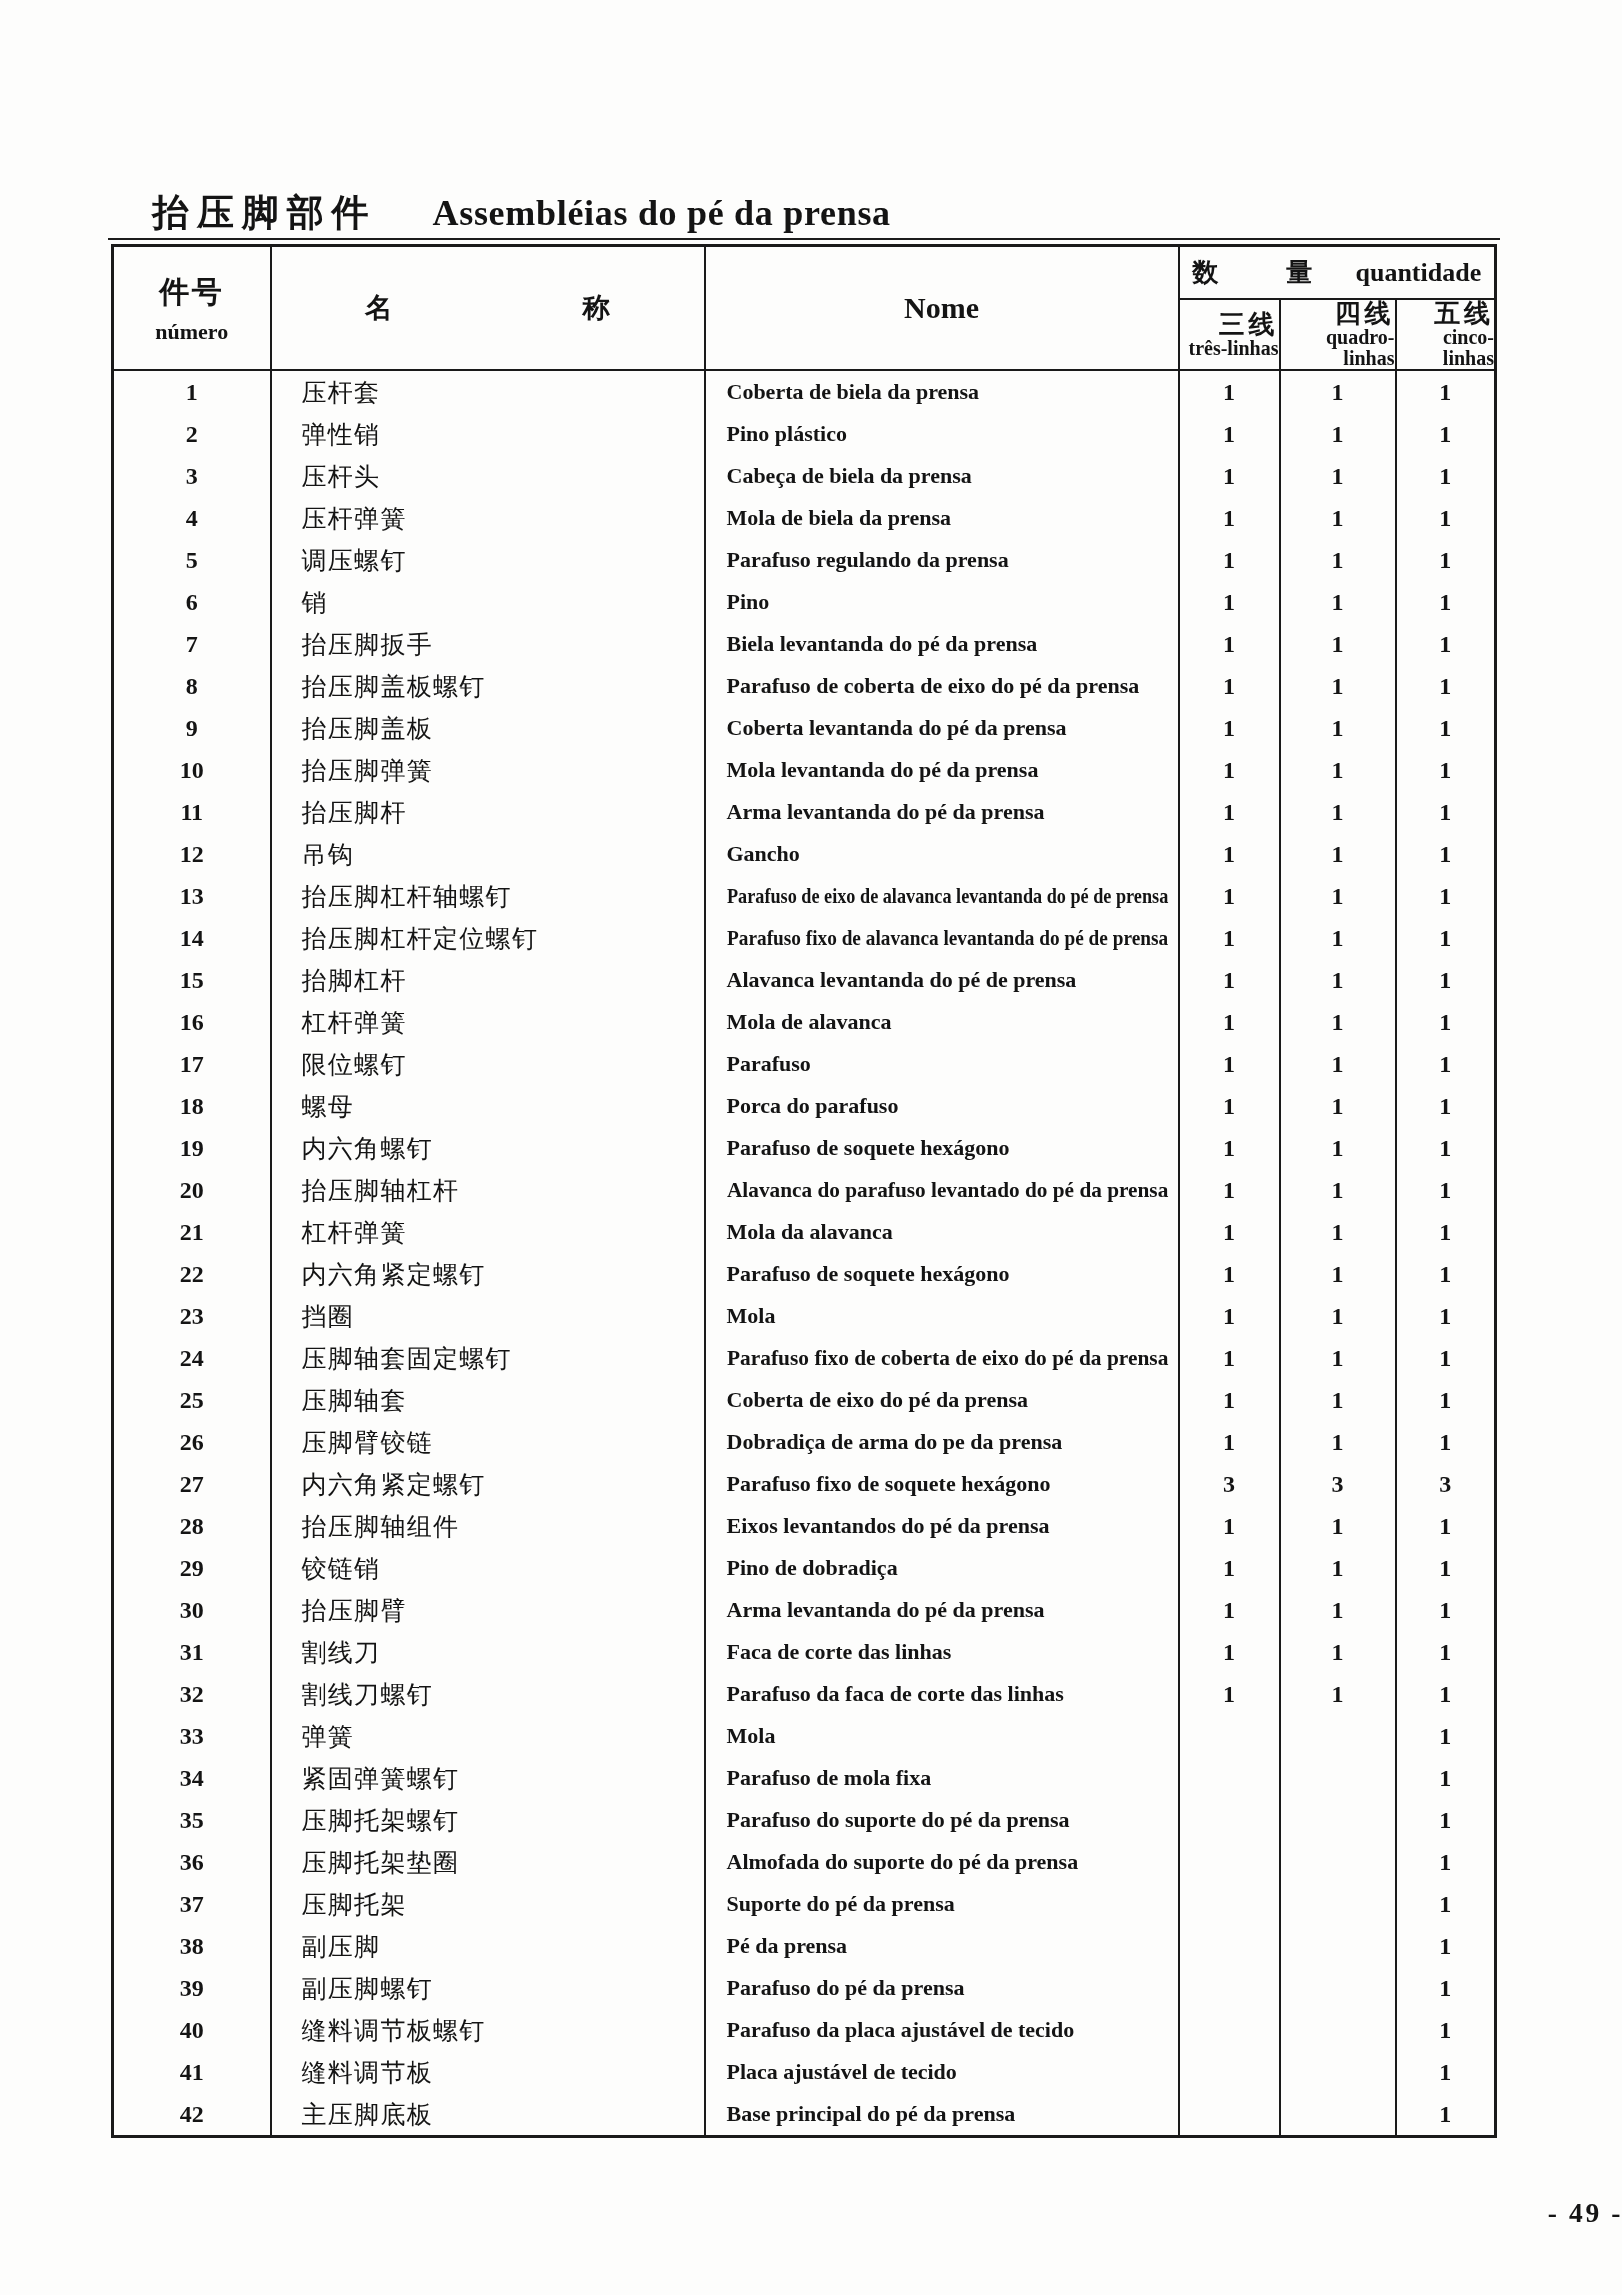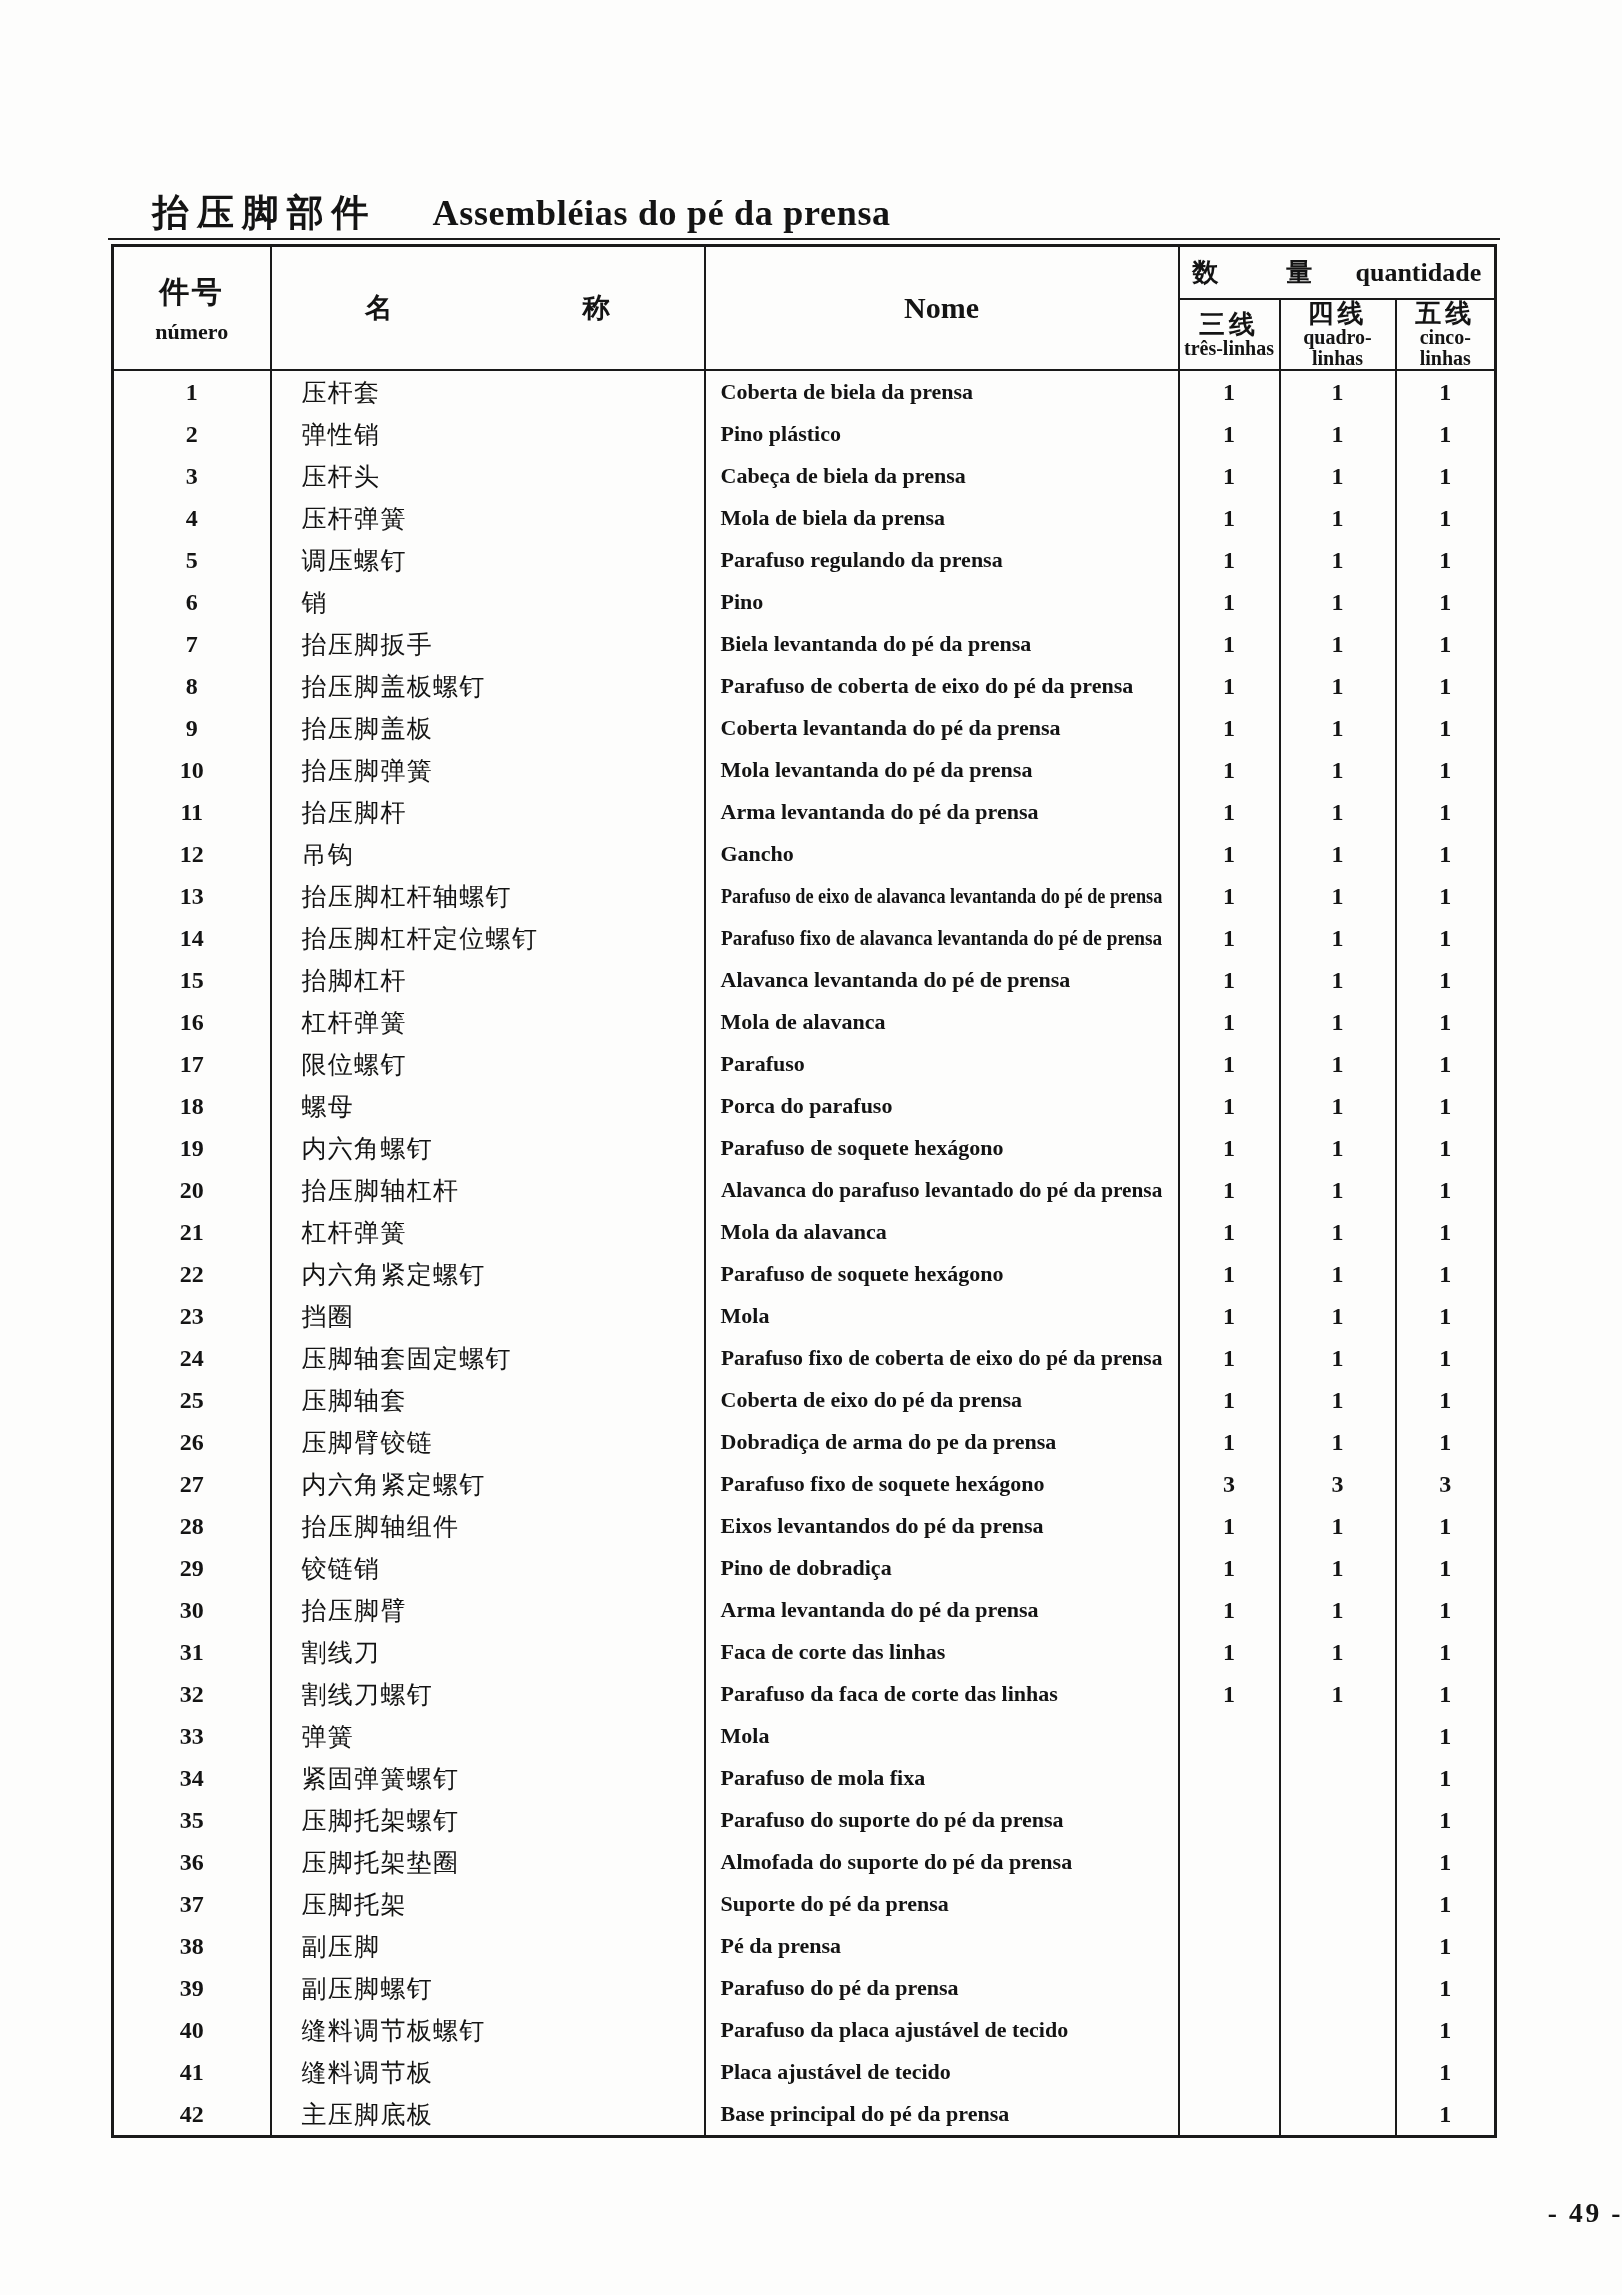--- a/index.html
+++ b/index.html
@@ -48,37 +48,37 @@
   }
   .th-num{height:111px;}
   .th-num .cn{font-size:30px;letter-spacing:2.6px;display:block;}
   .th-num .pt{font-size:22px;display:block;margin-top:6px;}
   .th-name{font-size:27.5px;}
   .th-name .pair{display:flex;justify-content:center;gap:190px;}
   .th-nome{font-size:30px;}
   .th-qty{height:51px;font-size:26px;}
   .th-qty .pair{display:flex;justify-content:center;align-items:baseline;gap:23.6px;}
   .th-qty .cnpair{display:flex;gap:68px;margin-right:19.6px;}
-  .th-sub{height:60px;line-height:1.05;}
+  .th-sub{height:60px;line-height:1.05;text-align:right;}
   .th-sub .cn{font-size:26px;letter-spacing:3.9px;display:block;}
   .th-sub .pt{font-size:20px;display:block;}
 
   tbody td{
     border-left:2px solid #1a1a1a;
     border-right:2px solid #1a1a1a;
     border-top:none;border-bottom:none;
     padding:0;vertical-align:middle;
     height:42px;
   }
   td.num{text-align:center;font-weight:bold;font-size:24px;}
   td.cn{
     padding-left:30px;font-size:25px;font-weight:normal;
     letter-spacing:1.3px;
   }
-  td.nome{padding-left:15px;font-weight:bold;font-size:22px;}
+  td.nome{padding-left:21px;font-weight:bold;font-size:22px;}
   td.qty{text-align:center;font-weight:bold;font-size:24px;}
   .fit{display:inline-block;white-space:nowrap;transform-origin:left center;}
 
   
   .footer{
     position:absolute;left:0;right:0;top:2197px;
     text-align:right;font-size:27.5px;font-weight:bold;
     letter-spacing:2.6px;
     margin-left:16px;
   }

